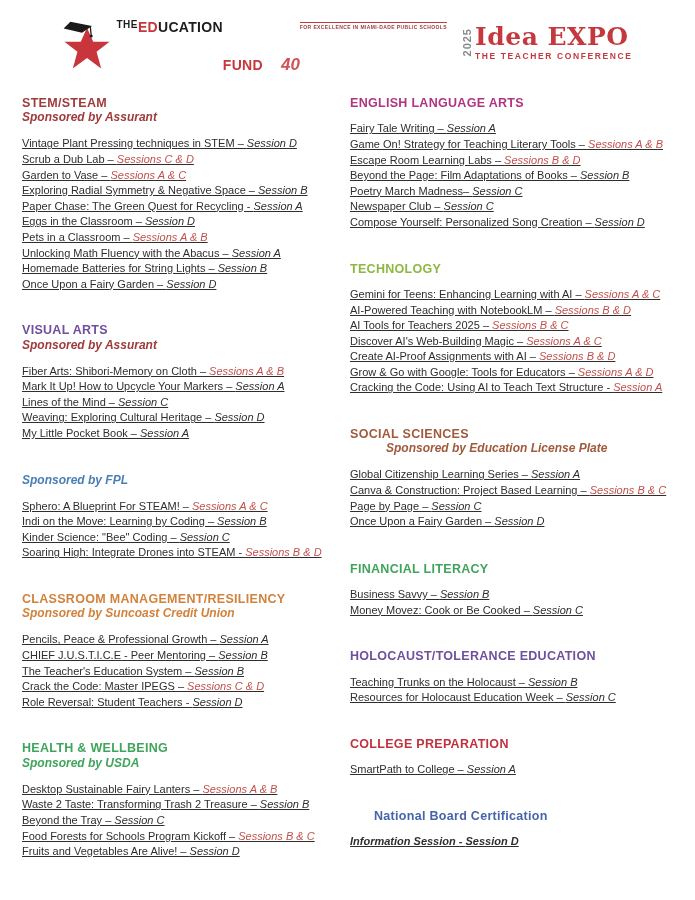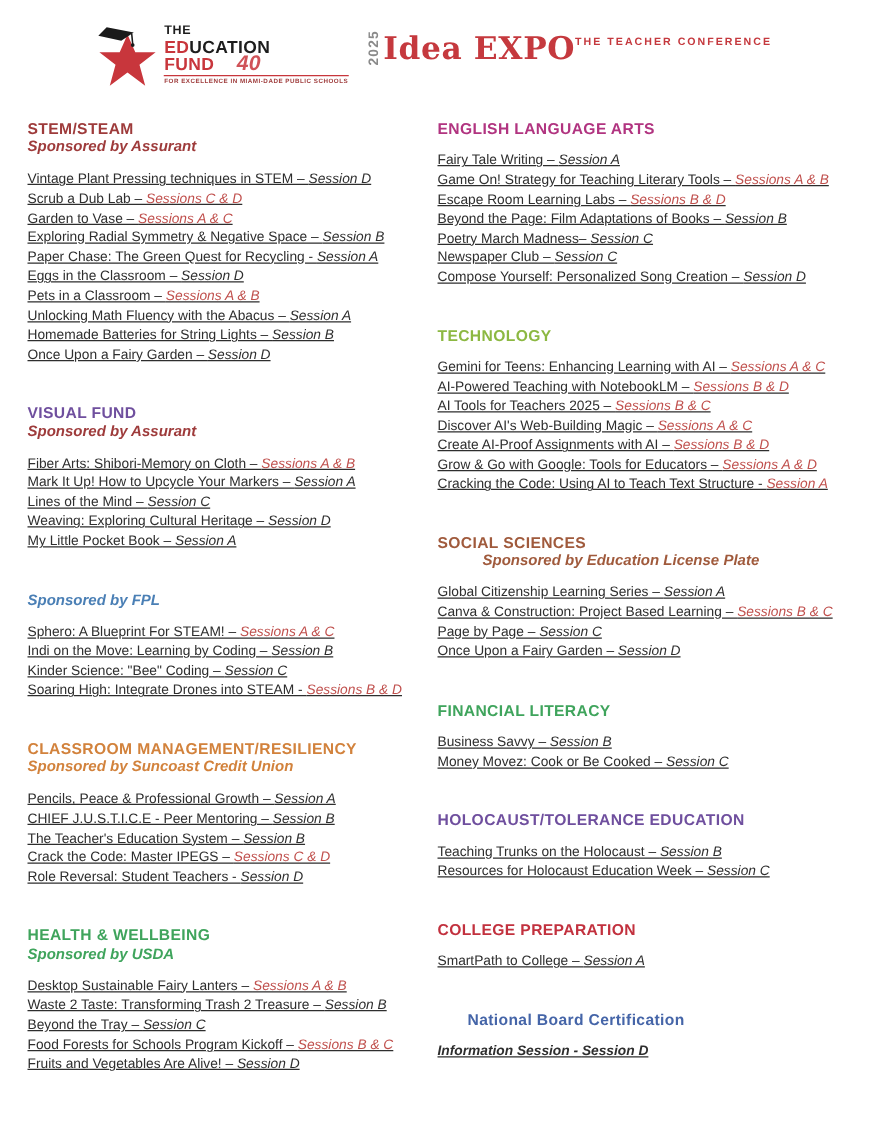--- a/index.html
+++ b/index.html
@@ -10,38 +10,38 @@
     color:#2e2e2e;
     overflow:hidden;
   }
   
   .header {
     display:flex; justify-content:center; align-items:flex-start;
     padding-top:20px; gap:14px;
   }
   .logo-left { display:flex; gap:4px; }
   .star-wrap { width:50px; height:52px; }
-  .logo-text { display:flex; flex-direction:column; line-height:1; }
+  .logo-text { display:flex; flex-direction:row; line-height:1; }
   .logo-the { font-size:10px; font-weight:bold; color:#1d1d1d; letter-spacing:.5px; }
   .logo-education { font-size:14px; font-weight:bold; color:#1d1d1d; letter-spacing:.3px; }
   .logo-education .red { color:#c8363c; }
   .logo-fund-row { display:flex; align-items:flex-end; gap:18px; }
   .logo-fund { font-size:14px; font-weight:bold; color:#c8363c; letter-spacing:.3px; }
   .logo-40 { font-size:17px; font-weight:bold; color:#c8363c; opacity:.85; font-style:italic; line-height:.8; }
   .logo-tagline {
     font-size:5px; color:#9e3b3b; letter-spacing:.4px;
     border-top:1px solid #c8363c; margin-top:2px; padding-top:1.5px;
     white-space:nowrap; font-weight:bold;
   }
   .event-block { display:flex; align-items:center; gap:2px; margin-top:4px; }
   .event-year {
     writing-mode:vertical-rl; transform:rotate(180deg);
     font-size:11px; font-weight:bold; color:#8a8a8a; letter-spacing:1px;
   }
-  .event-titles { display:flex; flex-direction:row; }
+  .event-titles { display:flex; flex-direction:column; }
   .event-title {
     font-family:"DejaVu Serif", serif;
     font-size:25px; font-weight:bold; color:#c5393e; line-height:1; letter-spacing:.5px;
   }
   .event-subtitle {
     font-size:8.5px; font-weight:bold; color:#c5393e; letter-spacing:1.6px; margin-top:2px;
   }
   
   .content { display:flex; padding:24px 12px 0 22px; gap:10px; }
   .col { flex:0 0 auto; }
@@ -102,21 +102,21 @@
           <li class="session-item"><span class="item-text">Exploring Radial Symmetry &amp; Negative Space – </span><span class="session-name">Session B</span></li>
           <li class="session-item"><span class="item-text">Paper Chase: The Green Quest for Recycling - </span><span class="session-name">Session A</span></li>
           <li class="session-item"><span class="item-text">Eggs in the Classroom – </span><span class="session-name">Session D</span></li>
           <li class="session-item"><span class="item-text">Pets in a Classroom – </span><span class="session-name red">Sessions A &amp; B</span></li>
           <li class="session-item"><span class="item-text">Unlocking Math Fluency with the Abacus – </span><span class="session-name">Session A</span></li>
           <li class="session-item"><span class="item-text">Homemade Batteries for String Lights – </span><span class="session-name">Session B</span></li>
           <li class="session-item"><span class="item-text">Once Upon a Fairy Garden – </span><span class="session-name">Session D</span></li>
         </ul>
       </section>
       <section class="section">
-        <h2 class="section-title" style="color: rgb(111, 79, 158);">VISUAL FUND</h2>
+        <h2 class="section-title" style="color: rgb(111, 79, 158);">VISUAL ARTS</h2>
         <div class="sponsor" style="color: rgb(158, 59, 59);">Sponsored by Assurant</div>
         <ul class="session-list">
           <li class="session-item"><span class="item-text">Fiber Arts: Shibori-Memory on Cloth – </span><span class="session-name red">Sessions A &amp; B</span></li>
           <li class="session-item"><span class="item-text">Mark It Up! How to Upcycle Your Markers – </span><span class="session-name">Session A</span></li>
           <li class="session-item"><span class="item-text">Lines of the Mind – </span><span class="session-name">Session C</span></li>
           <li class="session-item"><span class="item-text">Weaving: Exploring Cultural Heritage – </span><span class="session-name">Session D</span></li>
           <li class="session-item"><span class="item-text">My Little Pocket Book – </span><span class="session-name">Session A</span></li>
         </ul>
       </section>
       <section class="section">

